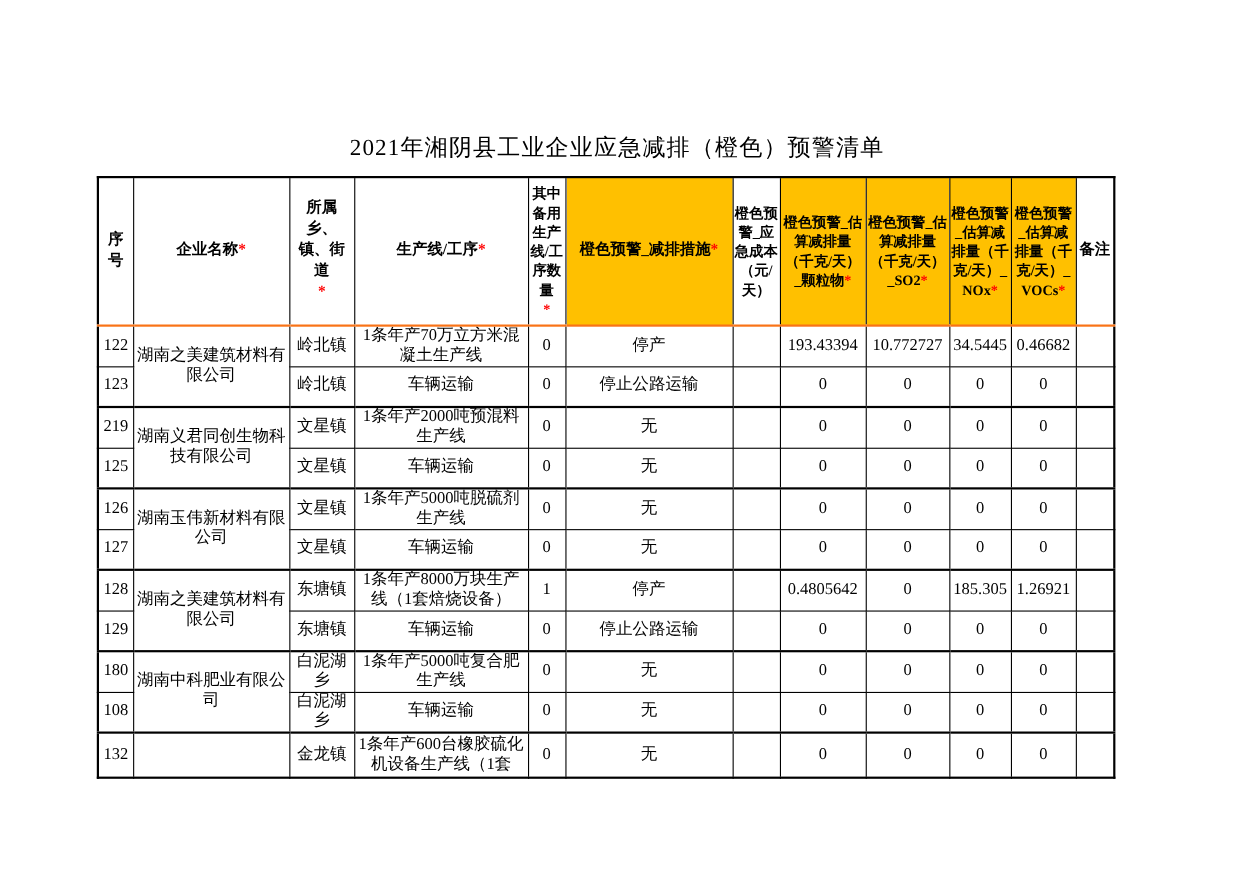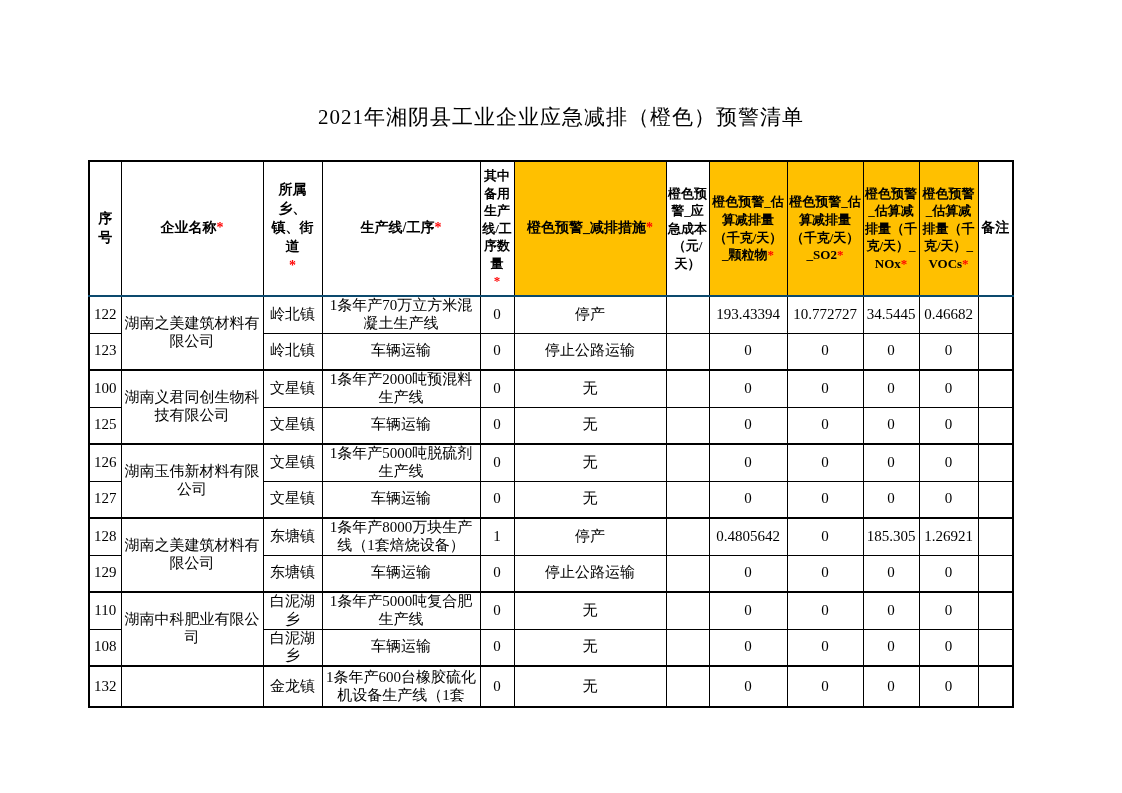--- a/index.html
+++ b/index.html
@@ -4,35 +4,35 @@
 <style>
   * { box-sizing: border-box; }
   html,body { margin:0; padding:0; }
   body {
     width:1122px; height:793px; background:#ffffff; color:#000;
     font-family:"Liberation Serif","DejaVu Serif",serif;
     position:relative; overflow:hidden;
   }
   .page { position:absolute; inset:0; background:#fff; }
   .doc-title {
-    position:absolute; top:103px; left:0; width:1122px;
+    position:absolute; top:120px; left:0; width:1122px;
     text-align:center; font-size:21px; letter-spacing:1px;
     font-weight:500; color:#000;
   }
   table.warning {
     position:absolute; left:88px; top:160px; width:924px;
     border-collapse:collapse; table-layout:fixed;
     border:2px solid #000;
   }
   th, td {
     border:1px solid #000; padding:0 2px; text-align:center;
     vertical-align:middle; overflow:hidden; word-break:break-all;
   }
   thead tr { height:135px; }
-  thead th { border-bottom:2px solid #0c4a6e; font-weight:bold; font-size:14px; line-height:1.35;margin-top:28px; }
+  thead th { border-bottom:2px solid #f97316; font-weight:bold; font-size:14px; line-height:1.35;margin-top:28px; }
   th.orange { background:#FFC000; }
   th.narrow { font-size:13px; padding:0 1px; }
   th.plain { font-weight:bold; }
   .star { color:#FF0000; font-weight:bold; }
   .star-block { display:block; color:#FF0000; font-weight:bold; }
   tbody td { font-size:15px; line-height:1.18; }
   tbody tr { height:37px; }
   tbody tr.tall { height:41px;margin-top:28px; }
   tbody tr.g td { border-top:2px solid #000; }
   td.line, td.company { padding:0 3px; }
@@ -99,21 +99,21 @@
         <td>停止公路运输</td>
         <td></td>
         <td>0</td>
         <td>0</td>
         <td>0</td>
         <td>0</td>
         <td></td>
       </tr>
 
       <tr class="g">
-        <td>100</td>
+        <td>219</td>
         <td class="company" rowspan="2">湖南义君同创生物科技有限公司</td>
         <td>文星镇</td>
         <td class="line">1条年产2000吨预混料生产线</td>
         <td>0</td>
         <td>无</td>
         <td></td>
         <td>0</td>
         <td>0</td>
         <td>0</td>
         <td>0</td>
@@ -183,21 +183,21 @@
         <td>停止公路运输</td>
         <td></td>
         <td>0</td>
         <td>0</td>
         <td>0</td>
         <td>0</td>
         <td></td>
       </tr>
 
       <tr class="g">
-        <td>110</td>
+        <td>180</td>
         <td class="company" rowspan="2">湖南中科肥业有限公司</td>
         <td>白泥湖乡</td>
         <td class="line">1条年产5000吨复合肥生产线</td>
         <td>0</td>
         <td>无</td>
         <td></td>
         <td>0</td>
         <td>0</td>
         <td>0</td>
         <td>0</td>

